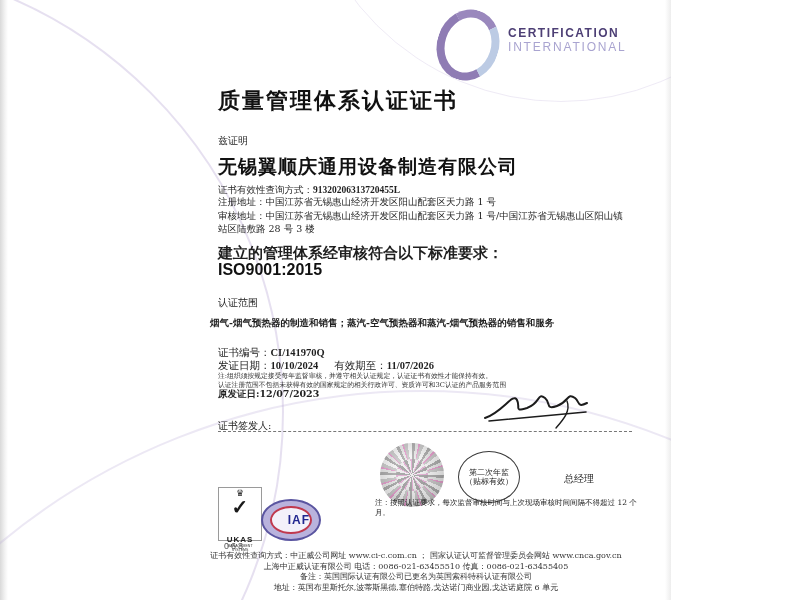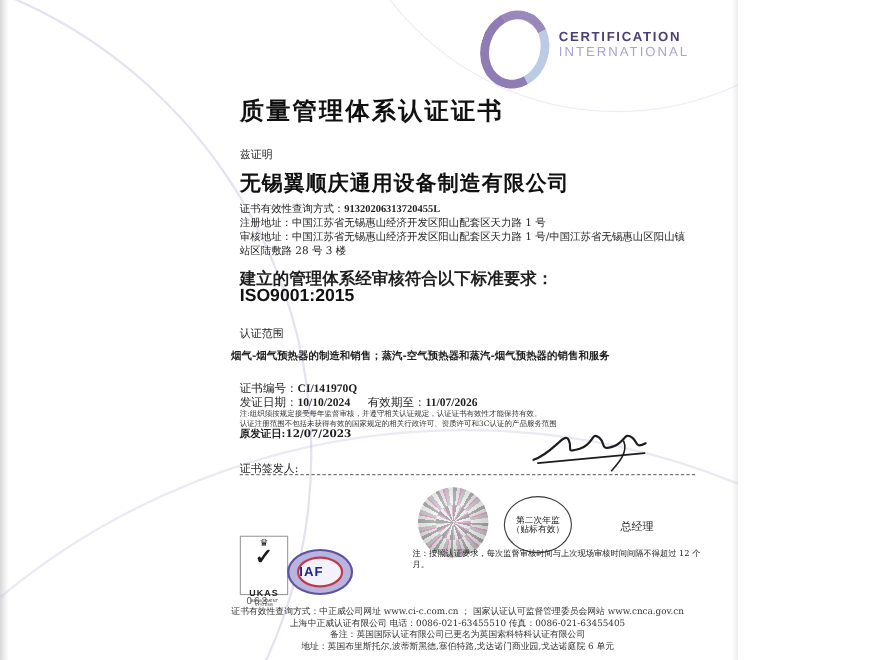--- a/index.html
+++ b/index.html
@@ -61,21 +61,21 @@
   .ukas-box{left:218px;top:487px;width:42px;height:52px;border:1px solid #9a9a9a;background:#fff;
     display:flex;flex-direction:column;align-items:center;font-family:"Liberation Sans",sans-serif;}
   .ukas-crown{font-size:9px;line-height:9px;color:#222;margin-top:1px;}
   .ukas-check{font-size:20px;line-height:18px;font-weight:bold;color:#1a1a1a;}
   .ukas-word{font-size:8px;font-weight:bold;letter-spacing:1px;color:#222;line-height:8px;margin-top:20px;}
   .ukas-sub{font-size:3.5px;color:#333;line-height:4px;text-align:center;}
   .ukas-num{left:224px;top:541px;font-family:"Liberation Sans",sans-serif;font-size:9px;color:#555;letter-spacing:2px;}
   .iaf-oval{left:261px;top:499px;width:56px;height:38px;border-radius:50%;
     background:#b9b3dd;border:2px solid #5a55a0;display:flex;align-items:center;justify-content:center;}
   .iaf-red{width:38px;height:24px;border:2px solid #c0394e;border-radius:50%;background:#f3f1fa;
-    display:flex;align-items:center;justify-content:flex-start;}
+    display:flex;align-items:center;justify-content:flex-end;}
   .iaf-text{font-family:"Liberation Sans",sans-serif;font-weight:bold;font-size:12px;color:#21268f;letter-spacing:1px;}
   
   .footer{left:198px;top:551px;width:436px;text-align:center;font-size:8px;line-height:10.5px;color:#333;}
 </style>
 </head>
 <body>
 
 <div id="stage">
 
   <div class="abs edge-left"></div>

